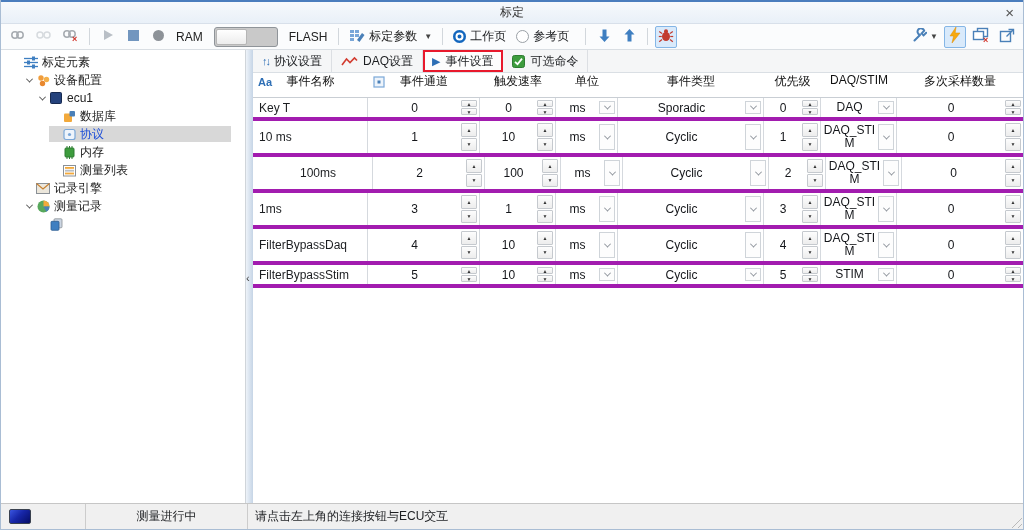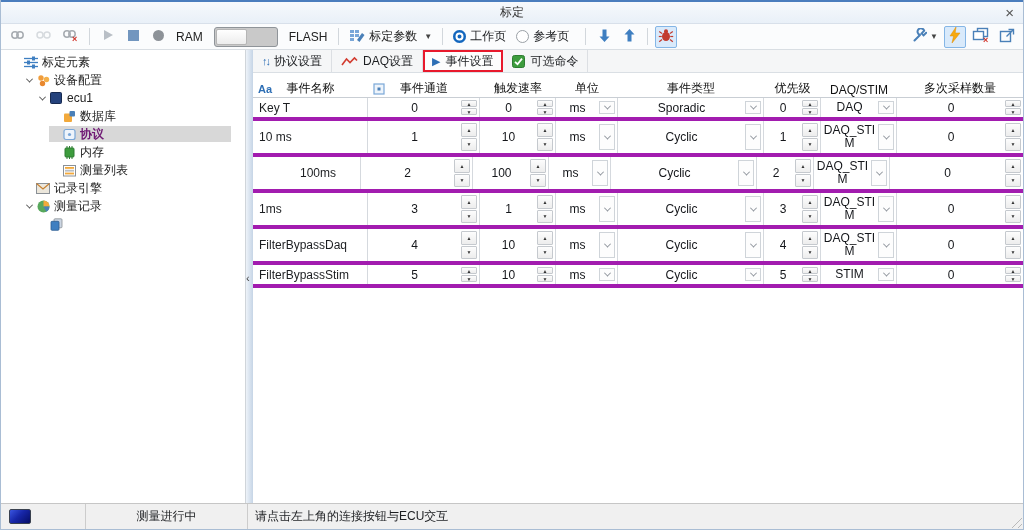--- a/index.html
+++ b/index.html
@@ -39,38 +39,38 @@
   .main { flex:1; display:flex; min-height:0;margin-left:18px; }
   .sidebar { width:227px; border-right:1px solid #d0d5da; background:#fff; padding-top:3px; overflow:hidden; flex:0 0 auto; }
   .tree-row { height:18px; display:flex; align-items:center; white-space:nowrap; }
   .tree-row.selected .row-bg { background:#d8d8d8; }
   .row-bg { display:flex; align-items:center; height:16px; flex:1; margin-right:14px; padding-right:4px; }
   .exp { width:12px; flex:0 0 auto; display:flex; align-items:center; justify-content:center; }
   .chev-down { width:5px; height:5px; border-right:1.4px solid #555; border-bottom:1.4px solid #555;
                transform:rotate(45deg) translate(-1px,-1px); }
   .tree-icon { width:16px; flex:0 0 auto; display:flex; align-items:center; justify-content:center; margin-right:3px; }
   .tree-label { color:#222; }
-  .tree-label.dim { color:#701a75;font-weight:bold; }
+  .tree-label.dim { color:#1d4ed8; }
 
   .splitter { width:7px; background:linear-gradient(90deg,#eef3f9,#c6d5e6); position:relative; flex:0 0 auto; }
   .collapse-arrow { position:absolute; top:222px; left:0px; color:#444; font-size:11px; }
 
   .content { flex:1; display:flex; flex-direction:column; min-width:0; }
 
   
   .tabbar { height:23px; flex:0 0 auto; background:#f5f6f7; border-bottom:1px solid #dadfe4; display:flex; }
   .tab { display:flex; align-items:center; gap:5px; padding:0 9px; border-right:1px solid #dcdfe3; color:#1c1e21; position:relative; }
   .tab.annotated { outline:2px solid #e8192c; outline-offset:-2px; z-index:2; background:#fdfdfd; }
   .tab-icon { display:flex; align-items:center; }
   .sort-glyph { color:#2e6fb5; font-size:11px; letter-spacing:-2px; font-weight:bold; }
   .play-glyph { color:#2e6fb5; font-size:11px; }
 
   
   .tablewrap { flex:1; background:#fff; overflow:hidden; }
-  .thead { display:flex; height:25px; border-bottom:1px solid #c9ced4; align-items:flex-end; }
+  .thead { display:flex; height:25px; border-bottom:1px solid #c9ced4; align-items:flex-start; }
   .th { position:relative; display:flex; align-items:center; justify-content:center; color:#111; flex:0 0 auto; }
   .th .hicon { position:absolute; left:5px; display:flex; align-items:center; }
   .aa-glyph { color:#2e6fb5; font-weight:bold; font-size:11px; }
   .trow { display:flex; border-bottom:4px solid #a21caf; align-items:stretch; }
   .cell { border-right:1px solid #d5d9de; display:flex; align-items:center; flex:0 0 auto; overflow:hidden; }
   .cell:last-child { border-right:none; }
   .cell-name { padding-left:6px; }
   .num { flex:1; text-align:center; color:#14161a; }
   .wrapme { word-break:break-all; line-height:13px; }
   .spinner { width:16px; margin:2px 2px 2px 0; align-self:stretch; display:flex; flex-direction:column; gap:1px; flex:0 0 auto; }
@@ -533,21 +533,21 @@
               </div>
               <div class="cell" style="flex: 1 1 0%;">
                 <span class="num">0</span>
                 <span class="spinner">
                   <span class="spin-btn">▲</span>
                   <span class="spin-btn">▼</span>
                 </span>
               </div>
             </div>
             <div class="trow" style="height: 36px;">
-              <div class="cell cell-name" style="width: 108px; padding-left: 47px;">
+              <div class="cell cell-name" style="width: 120px; padding-left: 47px;">
                 <span>100ms</span>
               </div>
               <div class="cell" style="width: 112px;">
                 <span class="num">2</span>
                 <span class="spinner">
                   <span class="spin-btn">▲</span>
                   <span class="spin-btn">▼</span>
                 </span>
               </div>
               <div class="cell" style="width: 76px;">

